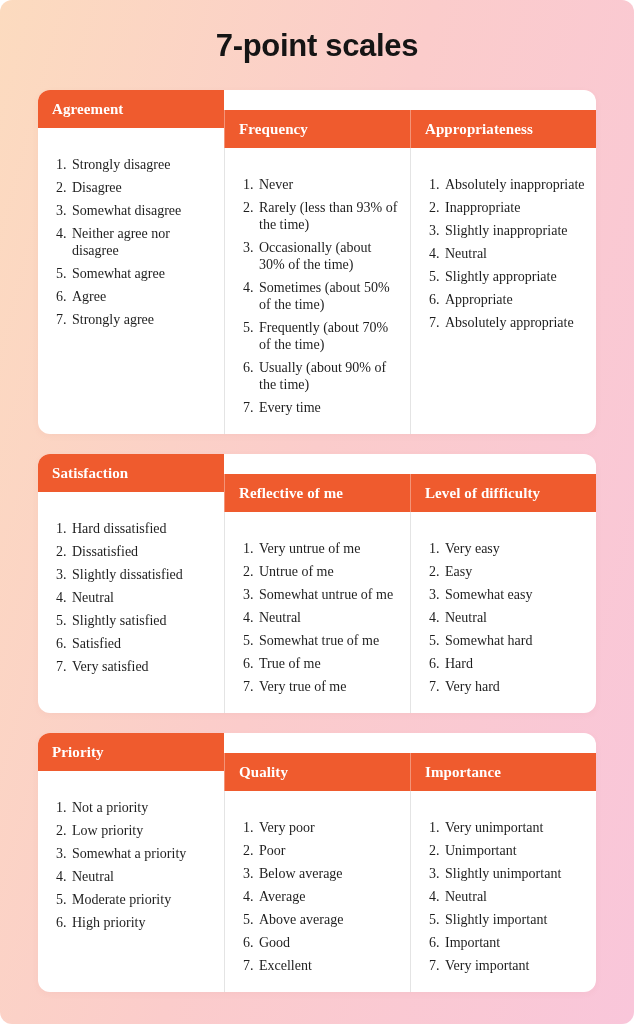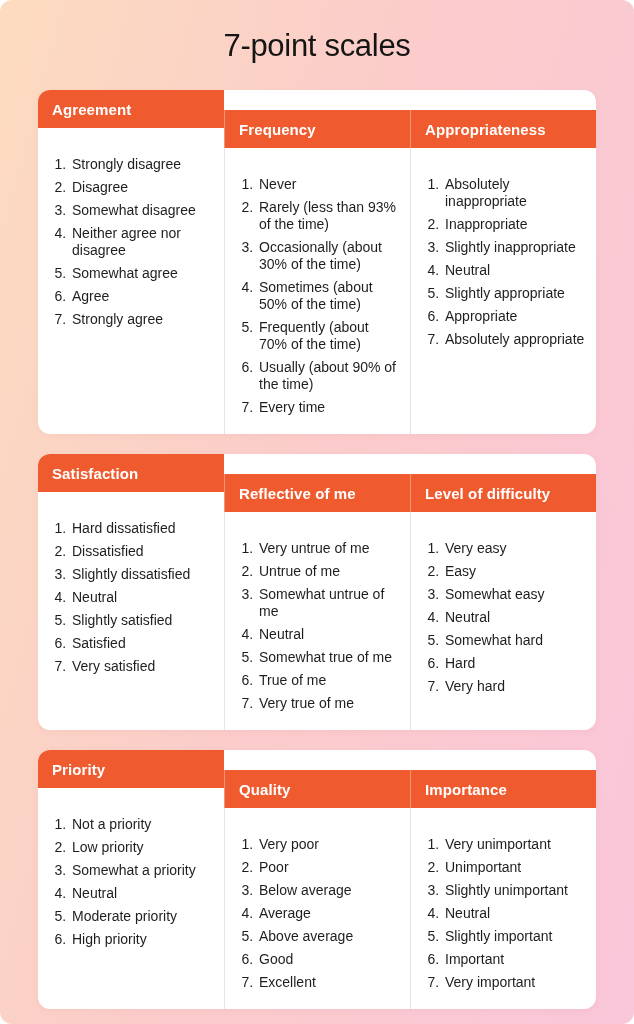--- a/index.html
+++ b/index.html
@@ -13,33 +13,34 @@
     width: 634px;
     height: 1024px;
     border-radius: 12px;
     background: linear-gradient(105deg, #fcdbbf 0%, #fbcccb 48%, #f9c6da 100%);
     padding: 28px 38px 0 38px;
     overflow: hidden;
   }
   .page-title {
     text-align: center;
     font-size: 31px;
-    font-weight: 400;
+    font-weight: 700;
     color: #151515;
     letter-spacing: -0.3px;
     margin-bottom: 26px;
   }
   .card {
     background: #ffffff;
     border-radius: 12px;
     overflow: hidden;
     margin-bottom: 20px;
     box-shadow: 0 2px 6px rgba(180, 90, 80, 0.06);
     display: grid;
     grid-template-columns: 1fr 1fr 1fr;
+    font-family: Liberation Serif, serif;
   }
   .col { display: flex; flex-direction: column; }
   .col-header {
     height: 38px;
     background: #ef5b2e;
     color: #ffffff;
     font-size: 15px;
     font-weight: 700;
     display: flex;
     align-items: center;

